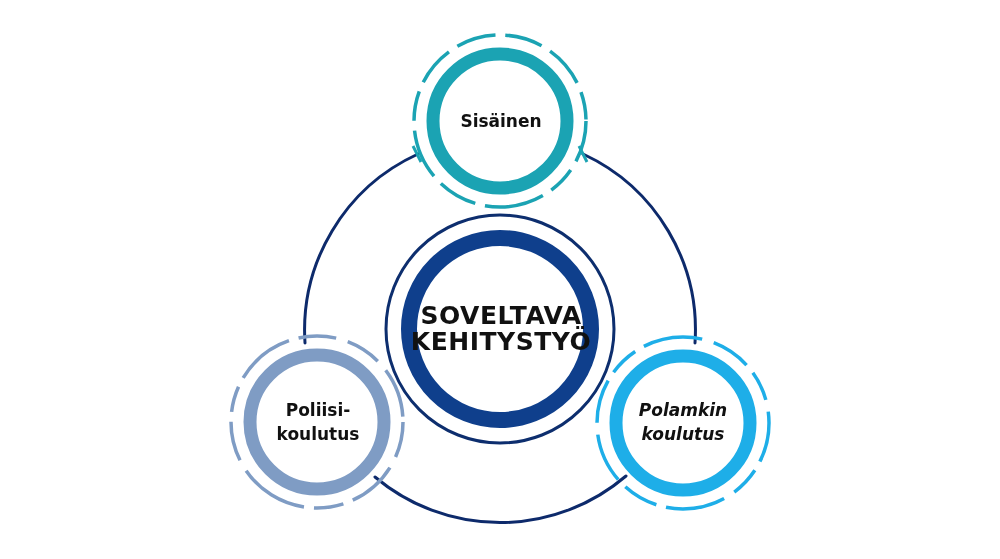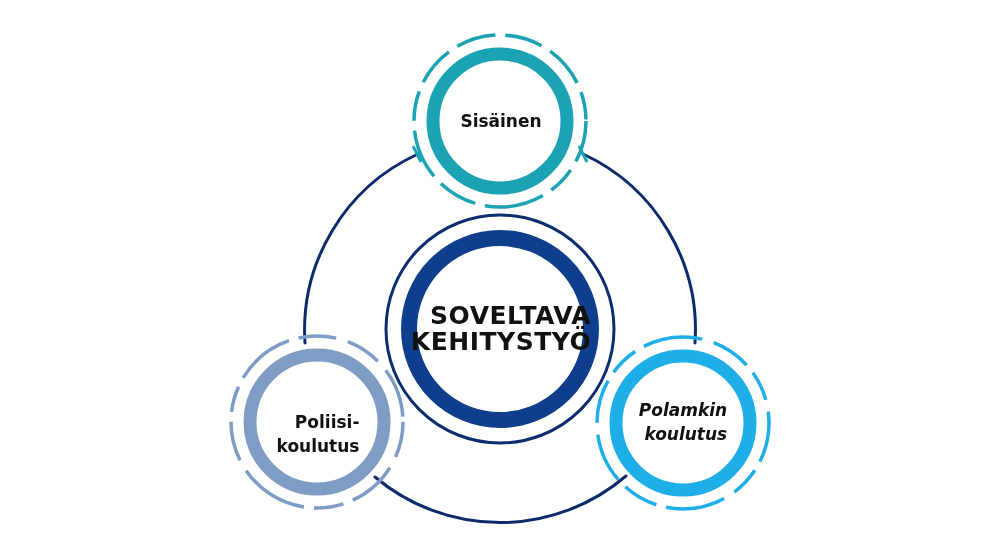--- a/index.html
+++ b/index.html
@@ -1,20 +1,20 @@
 <!DOCTYPE html>
 <html><head>
   <meta charset="utf-8">
   <style>
     html, body { margin: 0; padding: 0; background: #ffffff; }
     body { width: 1000px; height: 559px; overflow: hidden; position: relative; }
     .diagram { position: absolute; left: 0; top: 0; width: 1000px; height: 559px; }
     .label {
       position: absolute;
-      text-align: right;
+      text-align: center;
       color: #111111;
       font-family: "DejaVu Sans", sans-serif;
       font-weight: bold;
       transform: translate(-50%, -50%);
       white-space: nowrap;
     }
     .label span { display: block; }
     .node-label { font-size: 17px; line-height: 24px; }
     .center-label { font-size: 25px; line-height: 26px; letter-spacing: 0.5px; }
   </style>
@@ -58,21 +58,21 @@
 
 <div class="label center-label" style="left:501px; top:329px;">
   <span>SOVELTAVA</span>
   <span>KEHITYSTYÖ</span>
 </div>
 
 <div class="label node-label" style="left:501px; top:121px;">
   <span>Sisäinen</span>
 </div>
 
-<div class="label node-label" style="left:318px; top:434px;">
+<div class="label node-label" style="left:318px; top:422px;">
   <span>Poliisi-</span>
   <span>koulutus</span>
 </div>
 
 <div class="label node-label" style="left:683px; top:422px;font-style:italic;">
   <span>Polamkin</span>
   <span>koulutus</span>
 </div>
 
 </body></html>

